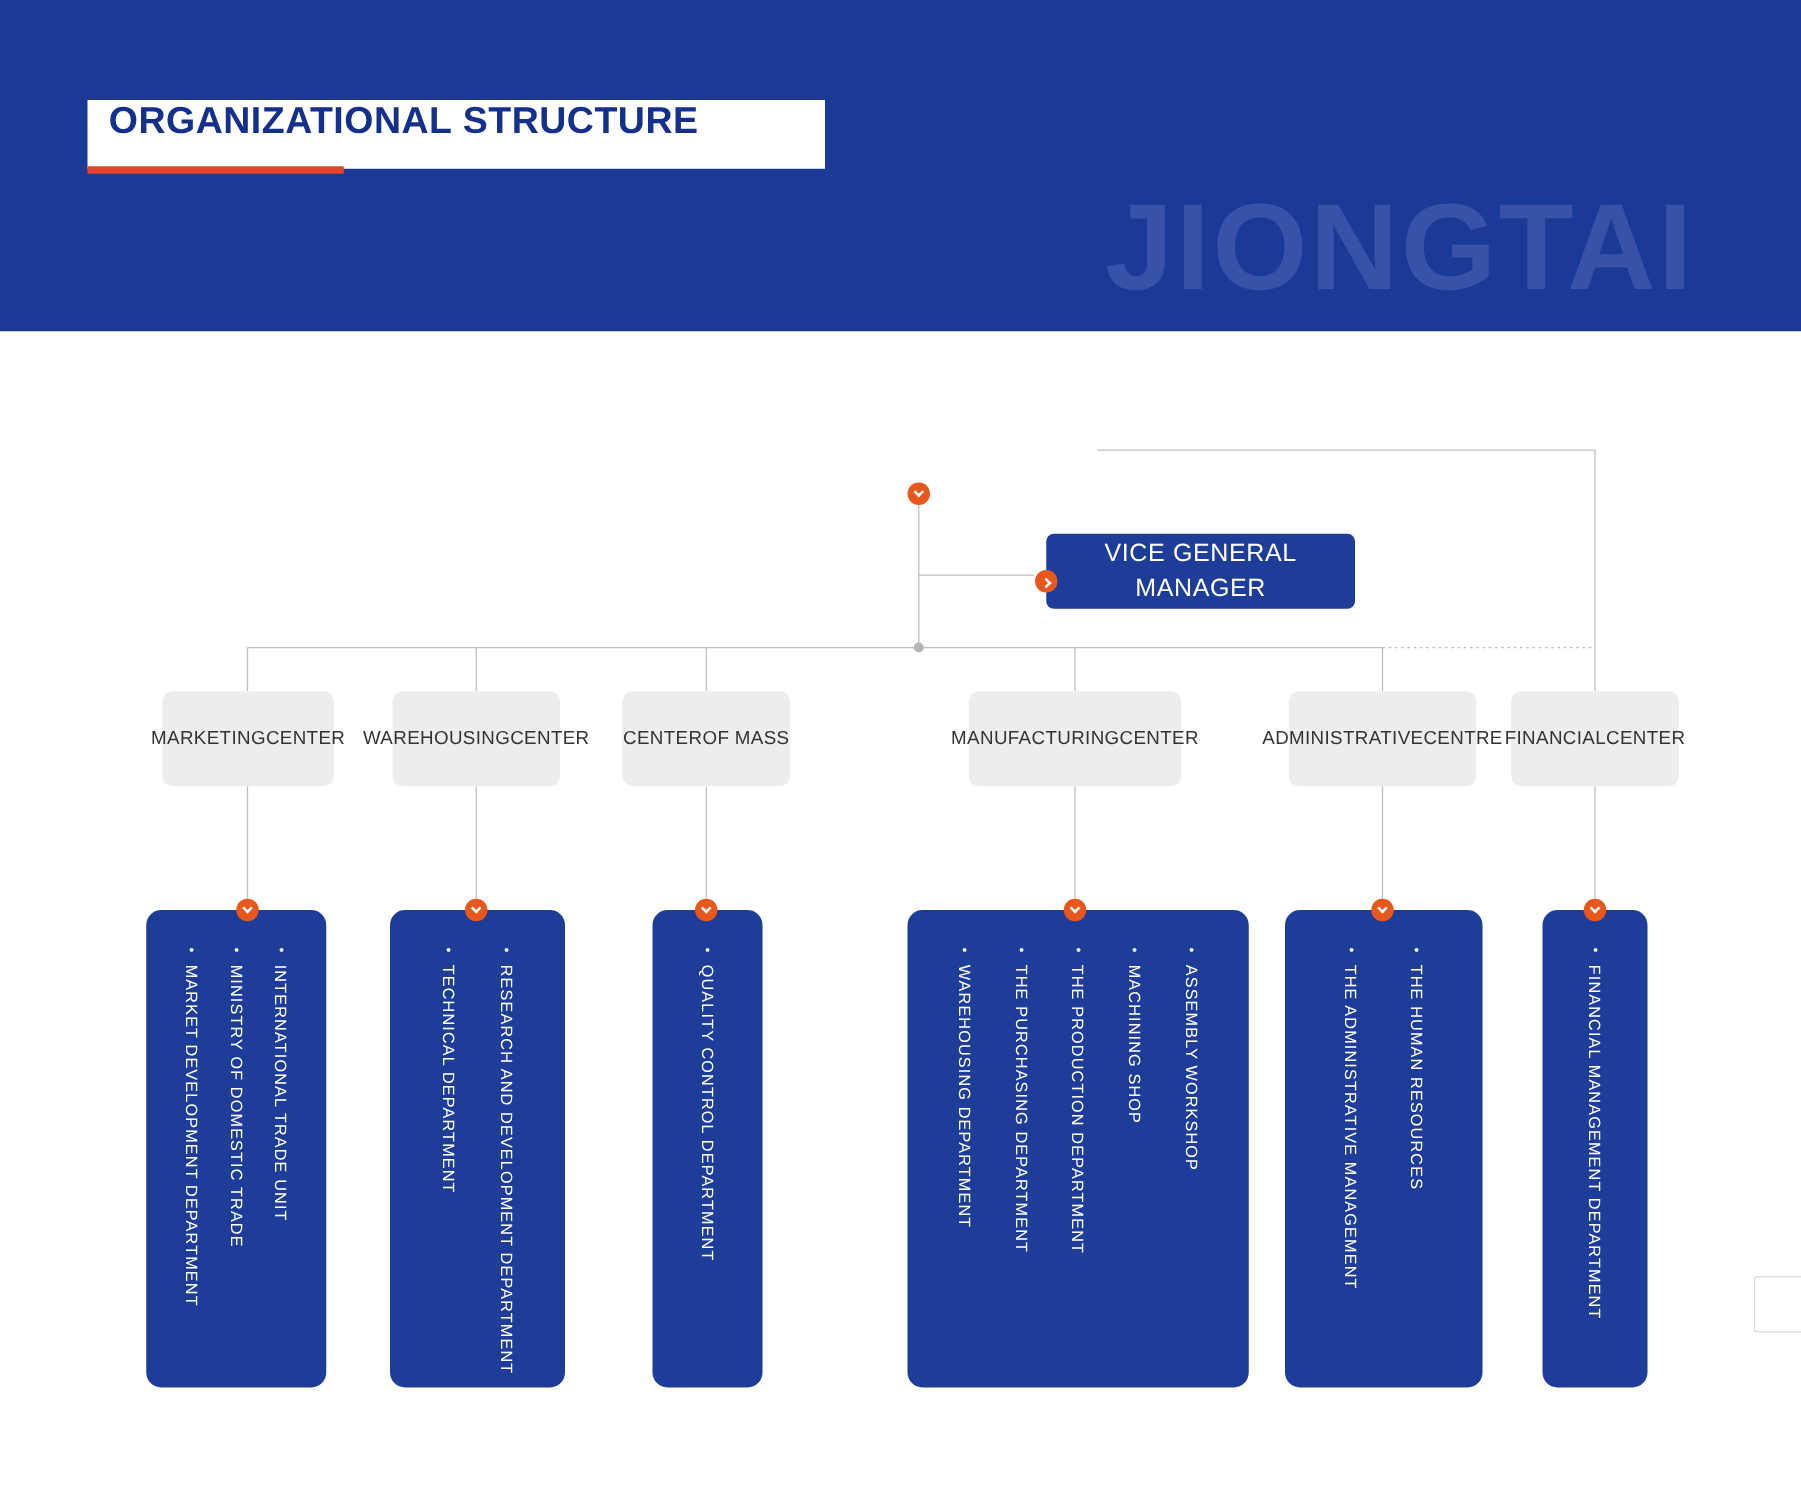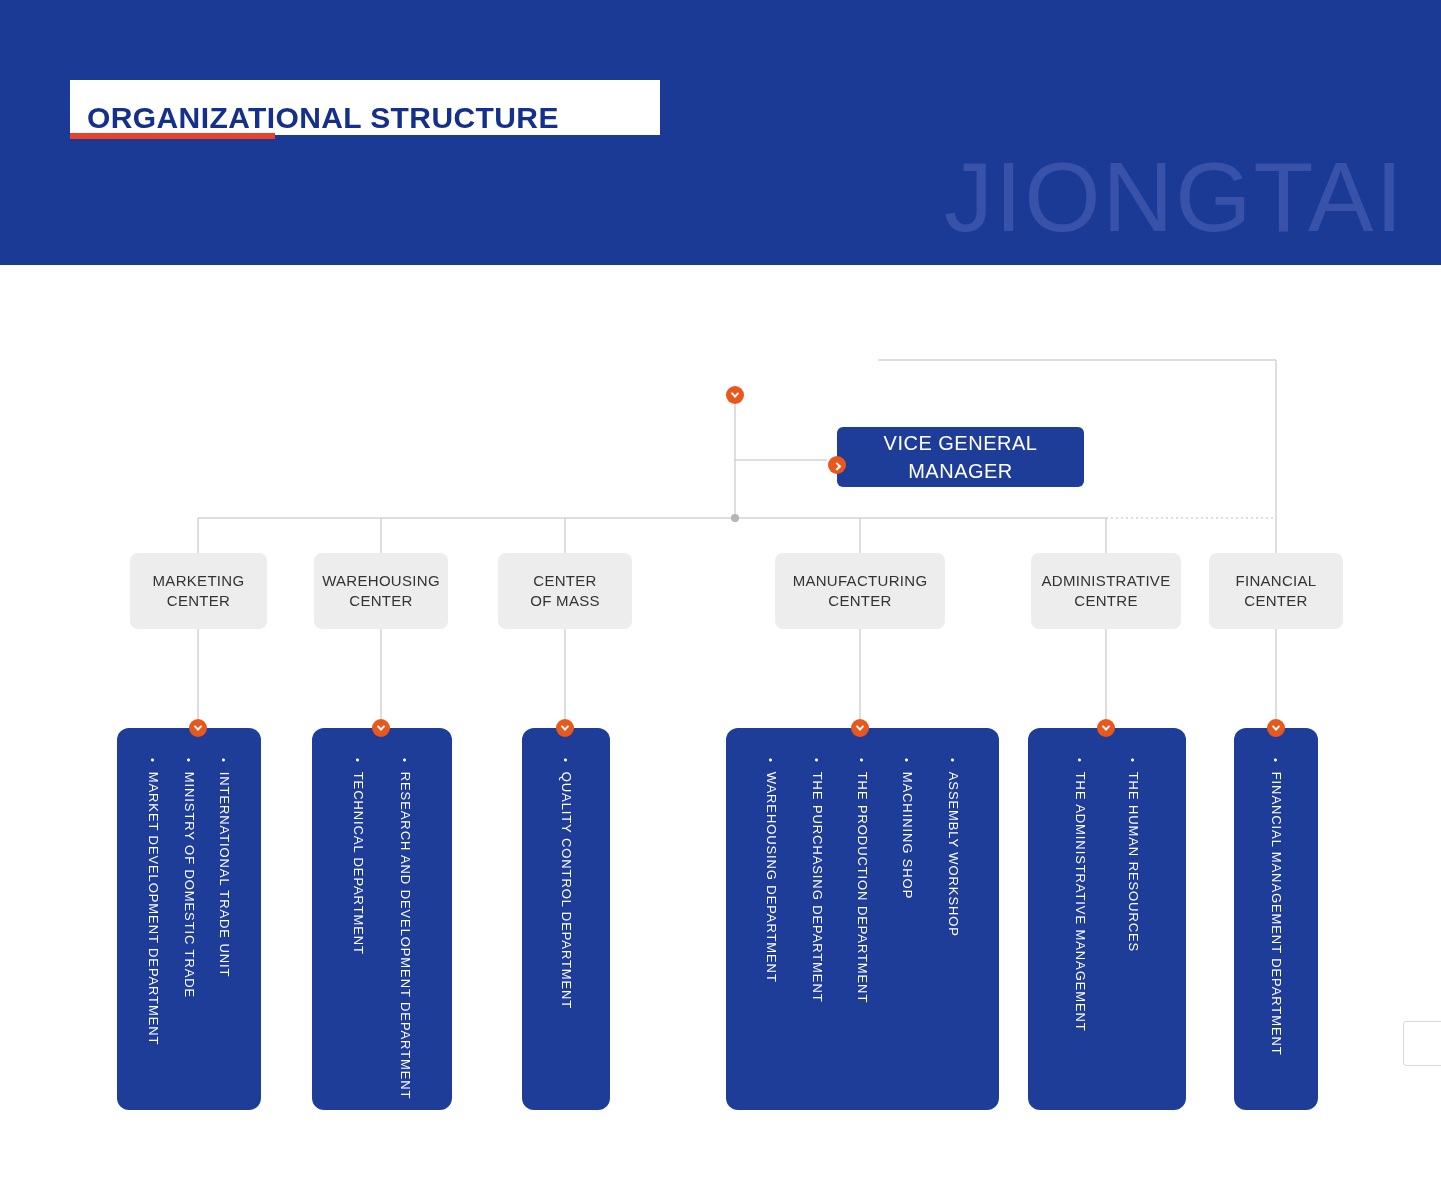--- a/index.html
+++ b/index.html
@@ -6,45 +6,45 @@
   html,body { background:#ffffff; }
   .page {
     position:relative; width:1441px; height:1191px; overflow:hidden;
     background:#ffffff; font-family:"Liberation Sans", sans-serif;
   }
 
   
   .band { position:absolute; left:0; top:0; width:1441px; height:265px;
           background:var(--brand-blue,#1b3a96); }
   .title-box { position:absolute; left:70px; top:80px; width:590px; height:55px;
-               background:#ffffff; display:flex; align-items:flex-end; padding-left:17px; }
+               background:#ffffff; display:flex; align-items:flex-start; padding-left:17px; }
   .title-box h1 { font-size:30px; font-weight:700; color:#142f8c; letter-spacing:.4px; }
   .title-underline { position:absolute; left:70px; top:133px; width:205px; height:6px;
                      background:var(--accent-red,#e8432a); }
   .subtitle { position:absolute; left:85px; top:176px; font-size:11.5px; line-height:1.65;
               color:#e6ebf8; letter-spacing:.2px; }
-  .watermark { position:absolute; left:944px; top:141px; font-size:98px; font-weight:400;
+  .watermark { position:absolute; left:884px; top:141px; font-size:98px; font-weight:700;
                color:var(--watermark-blue,#5066bb); opacity:.55; letter-spacing:2px; white-space:nowrap; }
 
   
   svg.lines { position:absolute; left:0; top:0; }
   .ln { stroke:var(--line-gray,#bdbdbd); stroke-width:1; fill:none; }
   .ln.dotted { stroke-dasharray:2 3; }
 
   
   .node { position:absolute; background:var(--node-blue,#1e3d98); color:#fff;
           border-radius:6px; display:flex; align-items:center; justify-content:center;
           text-align:center; }
   .root { left:590px; top:325px; width:288px; height:70px; font-size:21px; letter-spacing:.5px; }
   .vice { left:837px; top:427px; width:247px; height:60px; font-size:20px; line-height:1.4;
           flex-direction:column; letter-spacing:.5px; }
 
   .gray { position:absolute; top:553px; height:76px; background:var(--gray-box,#ededed);
           border-radius:8px; color:#333; font-size:15px; line-height:1.35;
-          display:flex; flex-direction:column; align-items:center; justify-content:center;
+          display:flex; align-items:center; justify-content:center;
           text-align:center; letter-spacing:.3px; }
   .g0{left:130px;width:137px} .g1{left:314px;width:134px} .g2{left:498px;width:134px}
   .g3{left:775px;width:170px} .g4{left:1031px;width:150px} .g5{left:1209px;width:134px}
 
   .blue { position:absolute; top:728px; height:382px; background:var(--node-blue,#1e3d98);
           border-radius:12px; padding:30px 8px 16px; }
   .deps { display:flex; flex-direction:row-reverse; justify-content:space-evenly; height:100%; }
   .dep { writing-mode:vertical-rl; text-orientation:mixed; color:#fff; font-size:13px;
          letter-spacing:.9px; white-space:nowrap; }
   .dep::before { content:"•"; margin-inline-end:9px; font-size:11px; }

